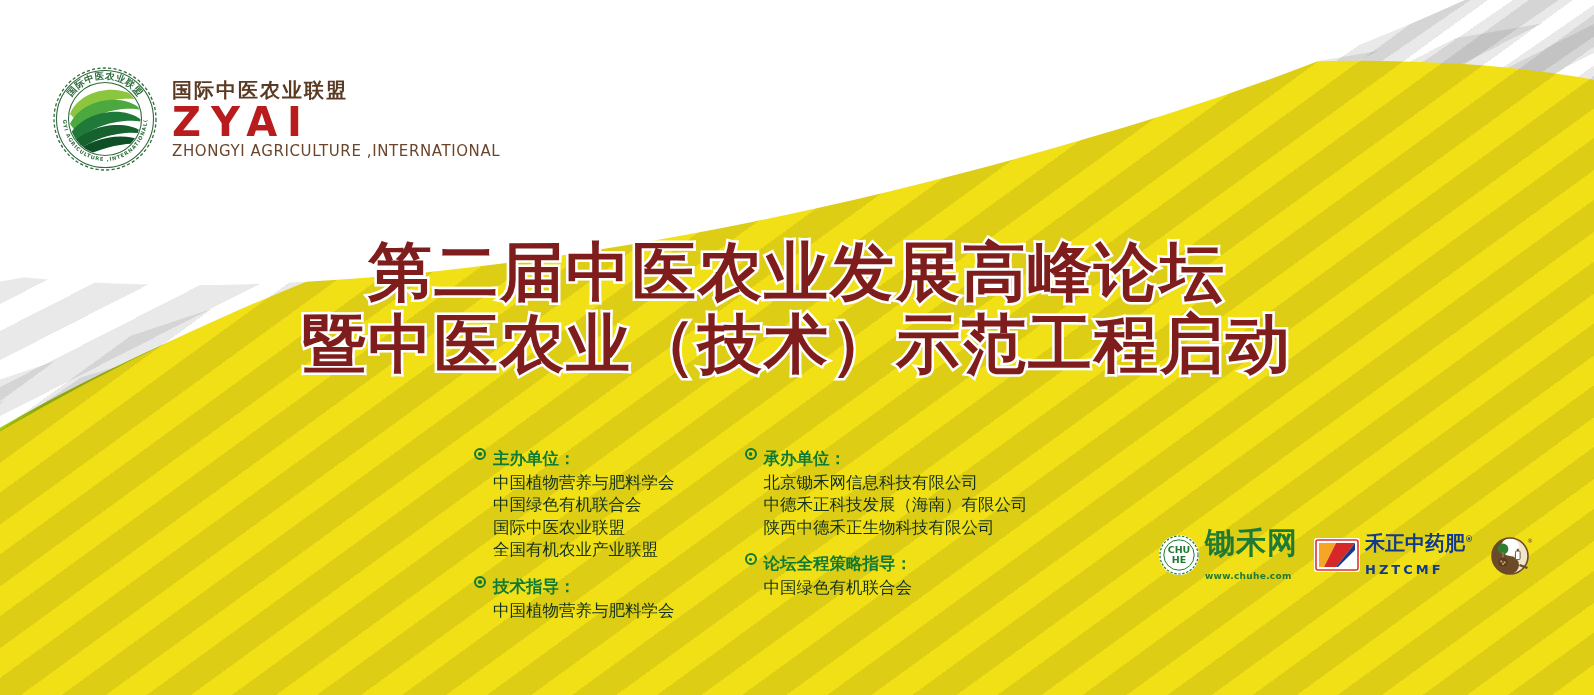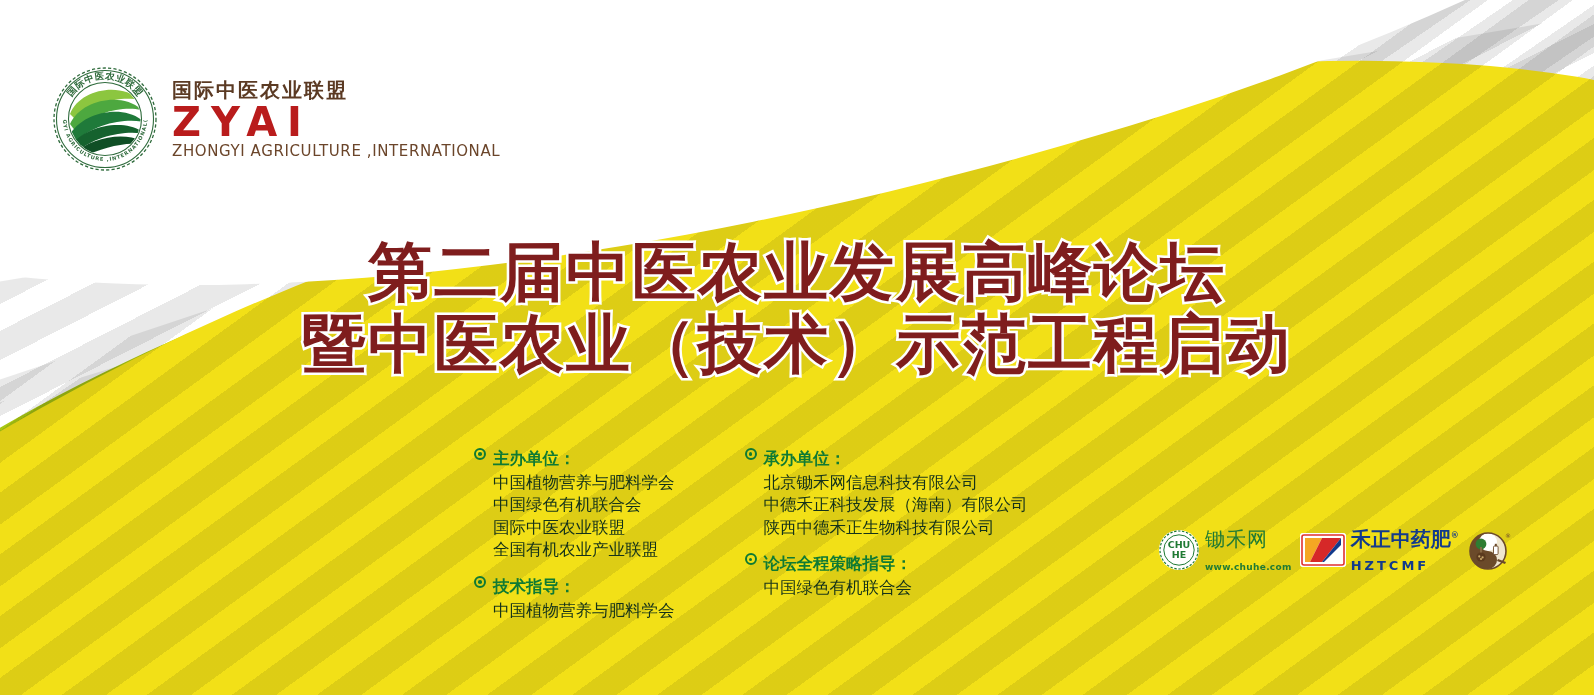--- a/index.html
+++ b/index.html
@@ -112,29 +112,29 @@
     width:3.6px;height:3.6px;border-radius:50%;background:#0f7a33;
   }
   .org-item{
     font-size:16.5px;color:#14321a;line-height:1.36;
     margin-left:19px;white-space:nowrap;
   }
 
   
   #sponsors{
     position:absolute;left:1158px;top:528px;
-    display:flex;align-items:center;gap:8px;
+    display:flex;align-items:center;gap:16px;
   }
   .sp{display:flex;align-items:center;}
 
   
   .sp-chuhe{gap:5px;}
   .chuhe-seal{width:42px;height:42px;position:relative;}
   .chuhe-text{line-height:1;}
-  .chuhe-cn{font-size:20px;font-weight:normal;color:#1f7a34;letter-spacing:1px;}
+  .chuhe-cn{font-size:30px;font-weight:bold;color:#1f7a34;letter-spacing:1px;}
   .chuhe-url{font-size:9px;font-weight:bold;color:#1f7a34;letter-spacing:.3px;margin-top:14px;}
 
   
   .sp-hzt{gap:5px;}
   .hzt-mark{width:46px;height:34px;position:relative;background:#fff;border-radius:3px;overflow:hidden;}
   .hzt-text{line-height:1;}
   .hzt-cn{font-size:20px;font-weight:bold;color:#123a8c;letter-spacing:0px;position:relative;text-align:right;}
   .hzt-cn sup{font-size:8px;vertical-align:super;}
   .hzt-en{font-size:13px;font-weight:bold;color:#123a8c;letter-spacing:3px;margin-top:10px;}
 

